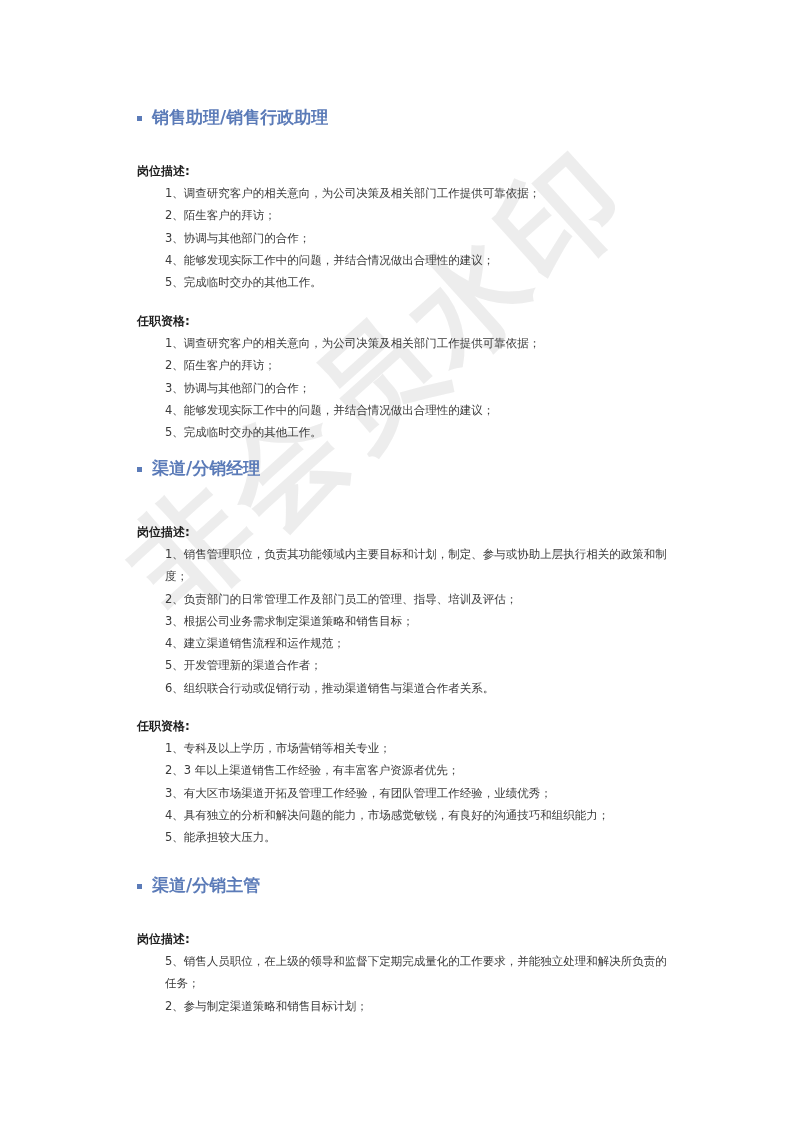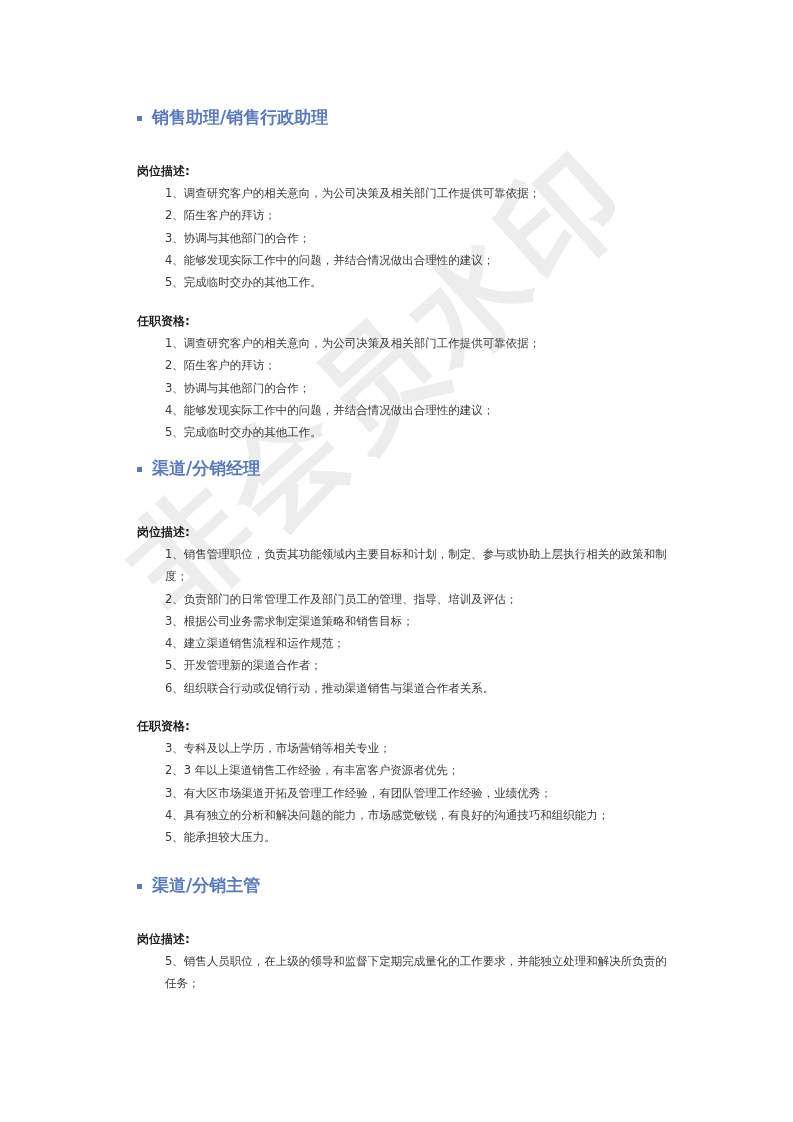--- a/index.html
+++ b/index.html
@@ -127,35 +127,36 @@
     <div class="item">1、销售管理职位，负责其功能领域内主要目标和计划，制定、参与或协助上层执行相关的政策和制度；</div>
     <div class="item">2、负责部门的日常管理工作及部门员工的管理、指导、培训及评估；</div>
     <div class="item">3、根据公司业务需求制定渠道策略和销售目标；</div>
     <div class="item">4、建立渠道销售流程和运作规范；</div>
     <div class="item">5、开发管理新的渠道合作者；</div>
     <div class="item">6、组织联合行动或促销行动，推动渠道销售与渠道合作者关系。</div>
   </div>
 
   <div class="block" style="top:715px;">
     <div class="block-label">任职资格:</div>
-    <div class="item">3、专科及以上学历，市场营销等相关专业；</div>
+    <div class="item">1、专科及以上学历，市场营销等相关专业；</div>
     <div class="item">2、3 年以上渠道销售工作经验，有丰富客户资源者优先；</div>
     <div class="item">3、有大区市场渠道开拓及管理工作经验，有团队管理工作经验，业绩优秀；</div>
     <div class="item">4、具有独立的分析和解决问题的能力，市场感觉敏锐，有良好的沟通技巧和组织能力；</div>
     <div class="item">5、能承担较大压力。</div>
   </div>
 
   <div class="section-title" style="top:875px;">
     <span class="bullet"></span>
     <span>渠道/分销主管</span>
   </div>
 
   <div class="block" style="top:928px; width:535px;">
     <div class="block-label">岗位描述:</div>
     <div class="item">5、销售人员职位，在上级的领导和监督下定期完成量化的工作要求，并能独立处理和解决所负责的任务；</div>
+    <div class="item">2、参与制定渠道策略和销售目标计划；</div>
   </div>
 
 </div>
 
 <div class="footer-brand">
   <svg width="22" height="20" viewBox="0 0 22 20">
     <ellipse cx="8" cy="8" rx="7" ry="6" fill="none" stroke="#a0a0a0" stroke-width="1.2"></ellipse>
     <ellipse cx="14.5" cy="12" rx="6" ry="5" fill="#ffffff" stroke="#a0a0a0" stroke-width="1.2"></ellipse>
     <circle cx="5.5" cy="6.5" r="0.9" fill="#a0a0a0"></circle>
     <circle cx="10" cy="6.5" r="0.9" fill="#a0a0a0"></circle>

